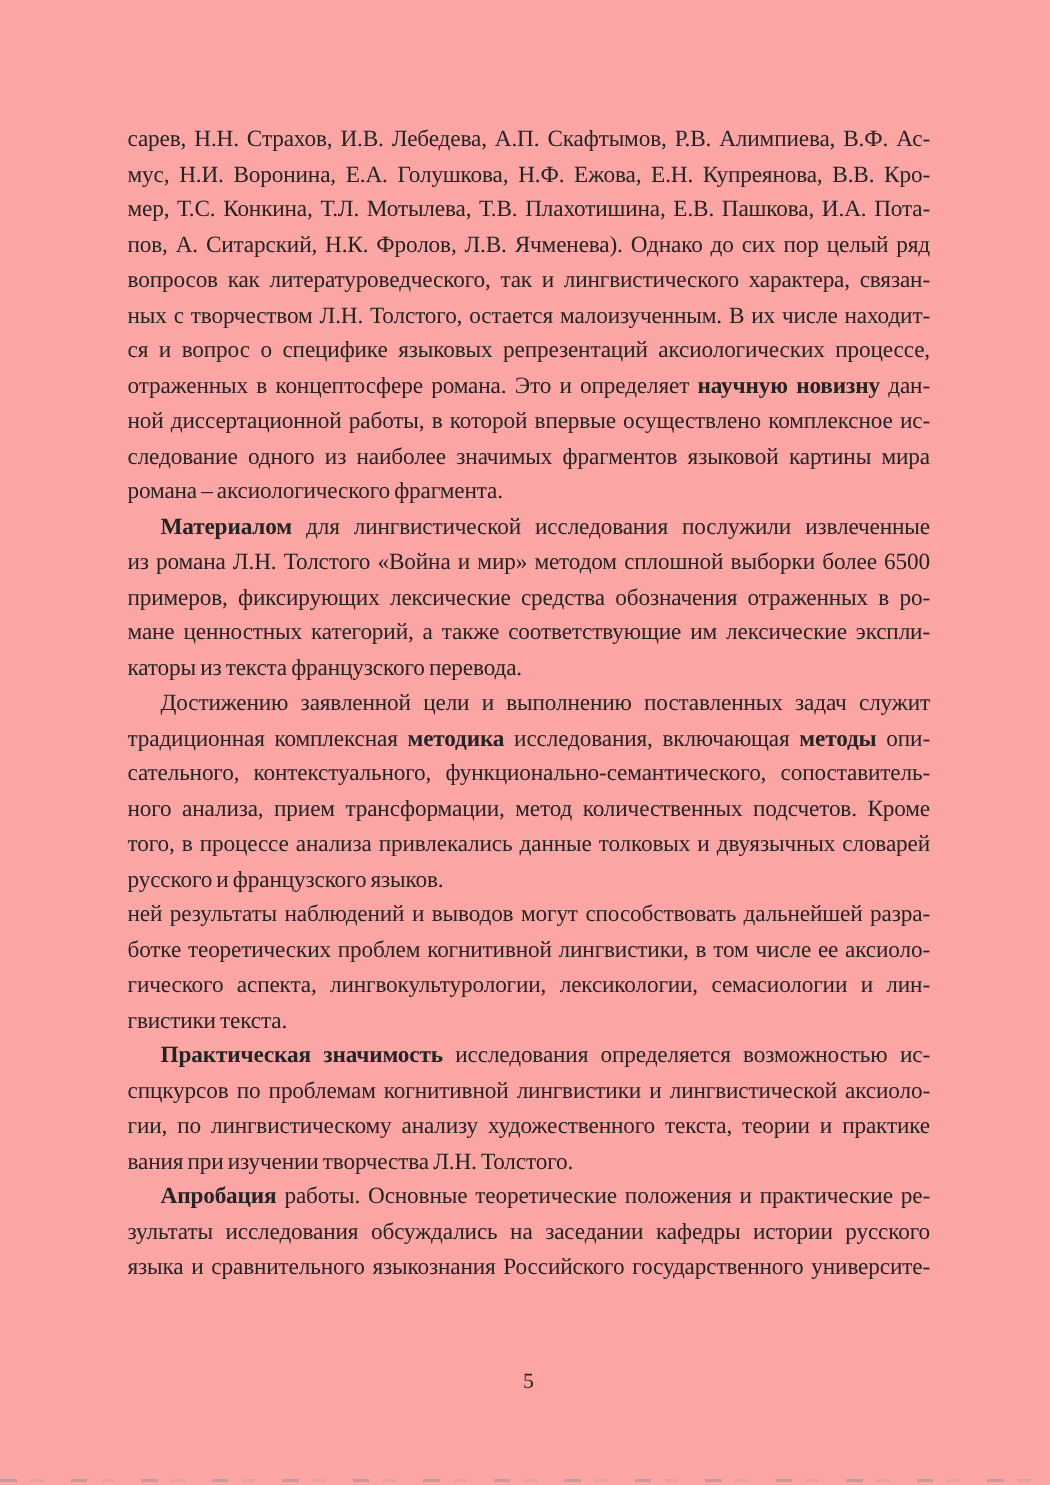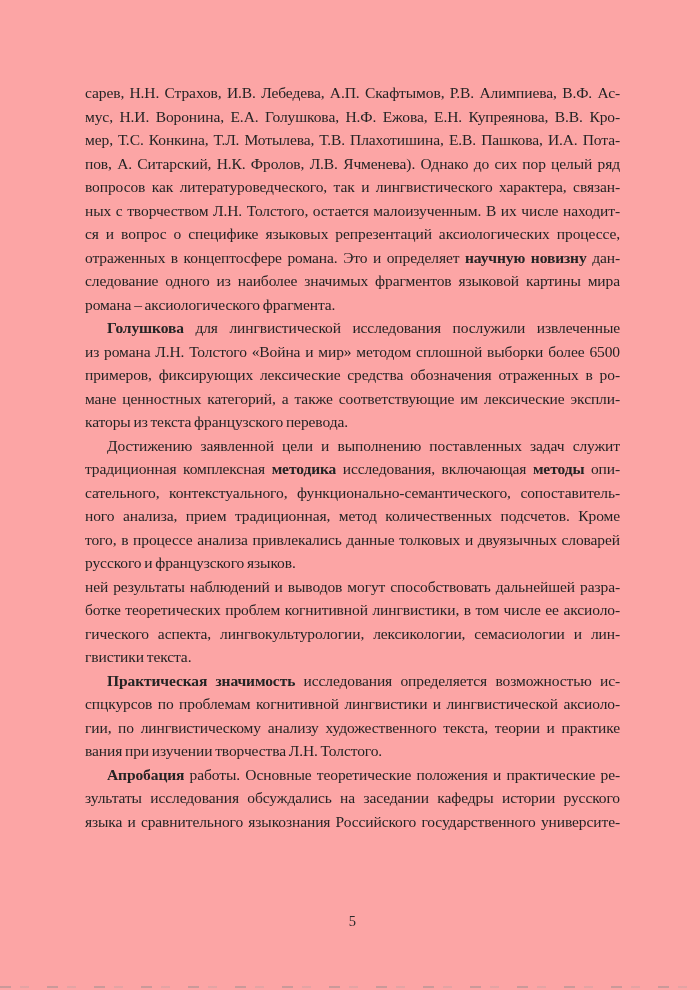--- a/index.html
+++ b/index.html
@@ -72,35 +72,36 @@
   <div class="textblock">
       <div class="paragraph">
         <div class="line"><span>сарев, Н.Н. Страхов, И.В. Лебедева, А.П. Скафтымов, Р.В. Алимпиева, В.Ф. Ас-</span></div>
         <div class="line"><span>мус, Н.И. Воронина, Е.А. Голушкова, Н.Ф. Ежова, Е.Н. Купреянова, В.В. Кро-</span></div>
         <div class="line"><span>мер, Т.С. Конкина, Т.Л. Мотылева, Т.В. Плахотишина, Е.В. Пашкова, И.А. Пота-</span></div>
         <div class="line"><span>пов, А. Ситарский, Н.К. Фролов, Л.В. Ячменева). Однако до сих пор целый ряд</span></div>
         <div class="line"><span>вопросов как литературоведческого, так и лингвистического характера, связан-</span></div>
         <div class="line"><span>ных с творчеством Л.Н. Толстого, остается малоизученным. В их числе находит-</span></div>
         <div class="line"><span>ся и вопрос о специфике языковых репрезентаций аксиологических процессе,</span></div>
         <div class="line"><span>отраженных в концептосфере романа. Это и определяет </span><span class="bold">научную новизну</span><span> дан-</span></div>
+        <div class="line"><span>ной диссертационной работы, в которой впервые осуществлено комплексное ис-</span></div>
         <div class="line"><span>следование одного из наиболее значимых фрагментов языковой картины мира</span></div>
         <div class="line noj"><span>романа – аксиологического фрагмента.</span></div>
       </div>
       <div class="paragraph">
-        <div class="line indent"><span class="bold">Голушкова</span><span> для лингвистической исследования послужили извлеченные</span></div>
+        <div class="line indent"><span class="bold">Материалом</span><span> для лингвистической исследования послужили извлеченные</span></div>
         <div class="line"><span>из романа Л.Н. Толстого «Война и мир» методом сплошной выборки более 6500</span></div>
         <div class="line"><span>примеров, фиксирующих лексические средства обозначения отраженных в ро-</span></div>
         <div class="line"><span>мане ценностных категорий, а также соответствующие им лексические экспли-</span></div>
         <div class="line noj"><span>каторы из текста французского перевода.</span></div>
       </div>
       <div class="paragraph">
         <div class="line indent"><span>Достижению заявленной цели и выполнению поставленных задач служит</span></div>
         <div class="line"><span>традиционная комплексная </span><span class="bold">методика</span><span> исследования, включающая </span><span class="bold">методы</span><span> опи-</span></div>
         <div class="line"><span>сательного, контекстуального, функционально-семантического, сопоставитель-</span></div>
-        <div class="line"><span>ного анализа, прием традиционная, метод количественных подсчетов. Кроме</span></div>
+        <div class="line"><span>ного анализа, прием трансформации, метод количественных подсчетов. Кроме</span></div>
         <div class="line"><span>того, в процессе анализа привлекались данные толковых и двуязычных словарей</span></div>
         <div class="line noj"><span>русского и французского языков.</span></div>
       </div>
       <div class="paragraph">
         <div class="line"><span>ней результаты наблюдений и выводов могут способствовать дальнейшей разра-</span></div>
         <div class="line"><span>ботке теоретических проблем когнитивной лингвистики, в том числе ее аксиоло-</span></div>
         <div class="line"><span>гического аспекта, лингвокультурологии, лексикологии, семасиологии и лин-</span></div>
         <div class="line noj"><span>гвистики текста.</span></div>
       </div>
       <div class="paragraph">

